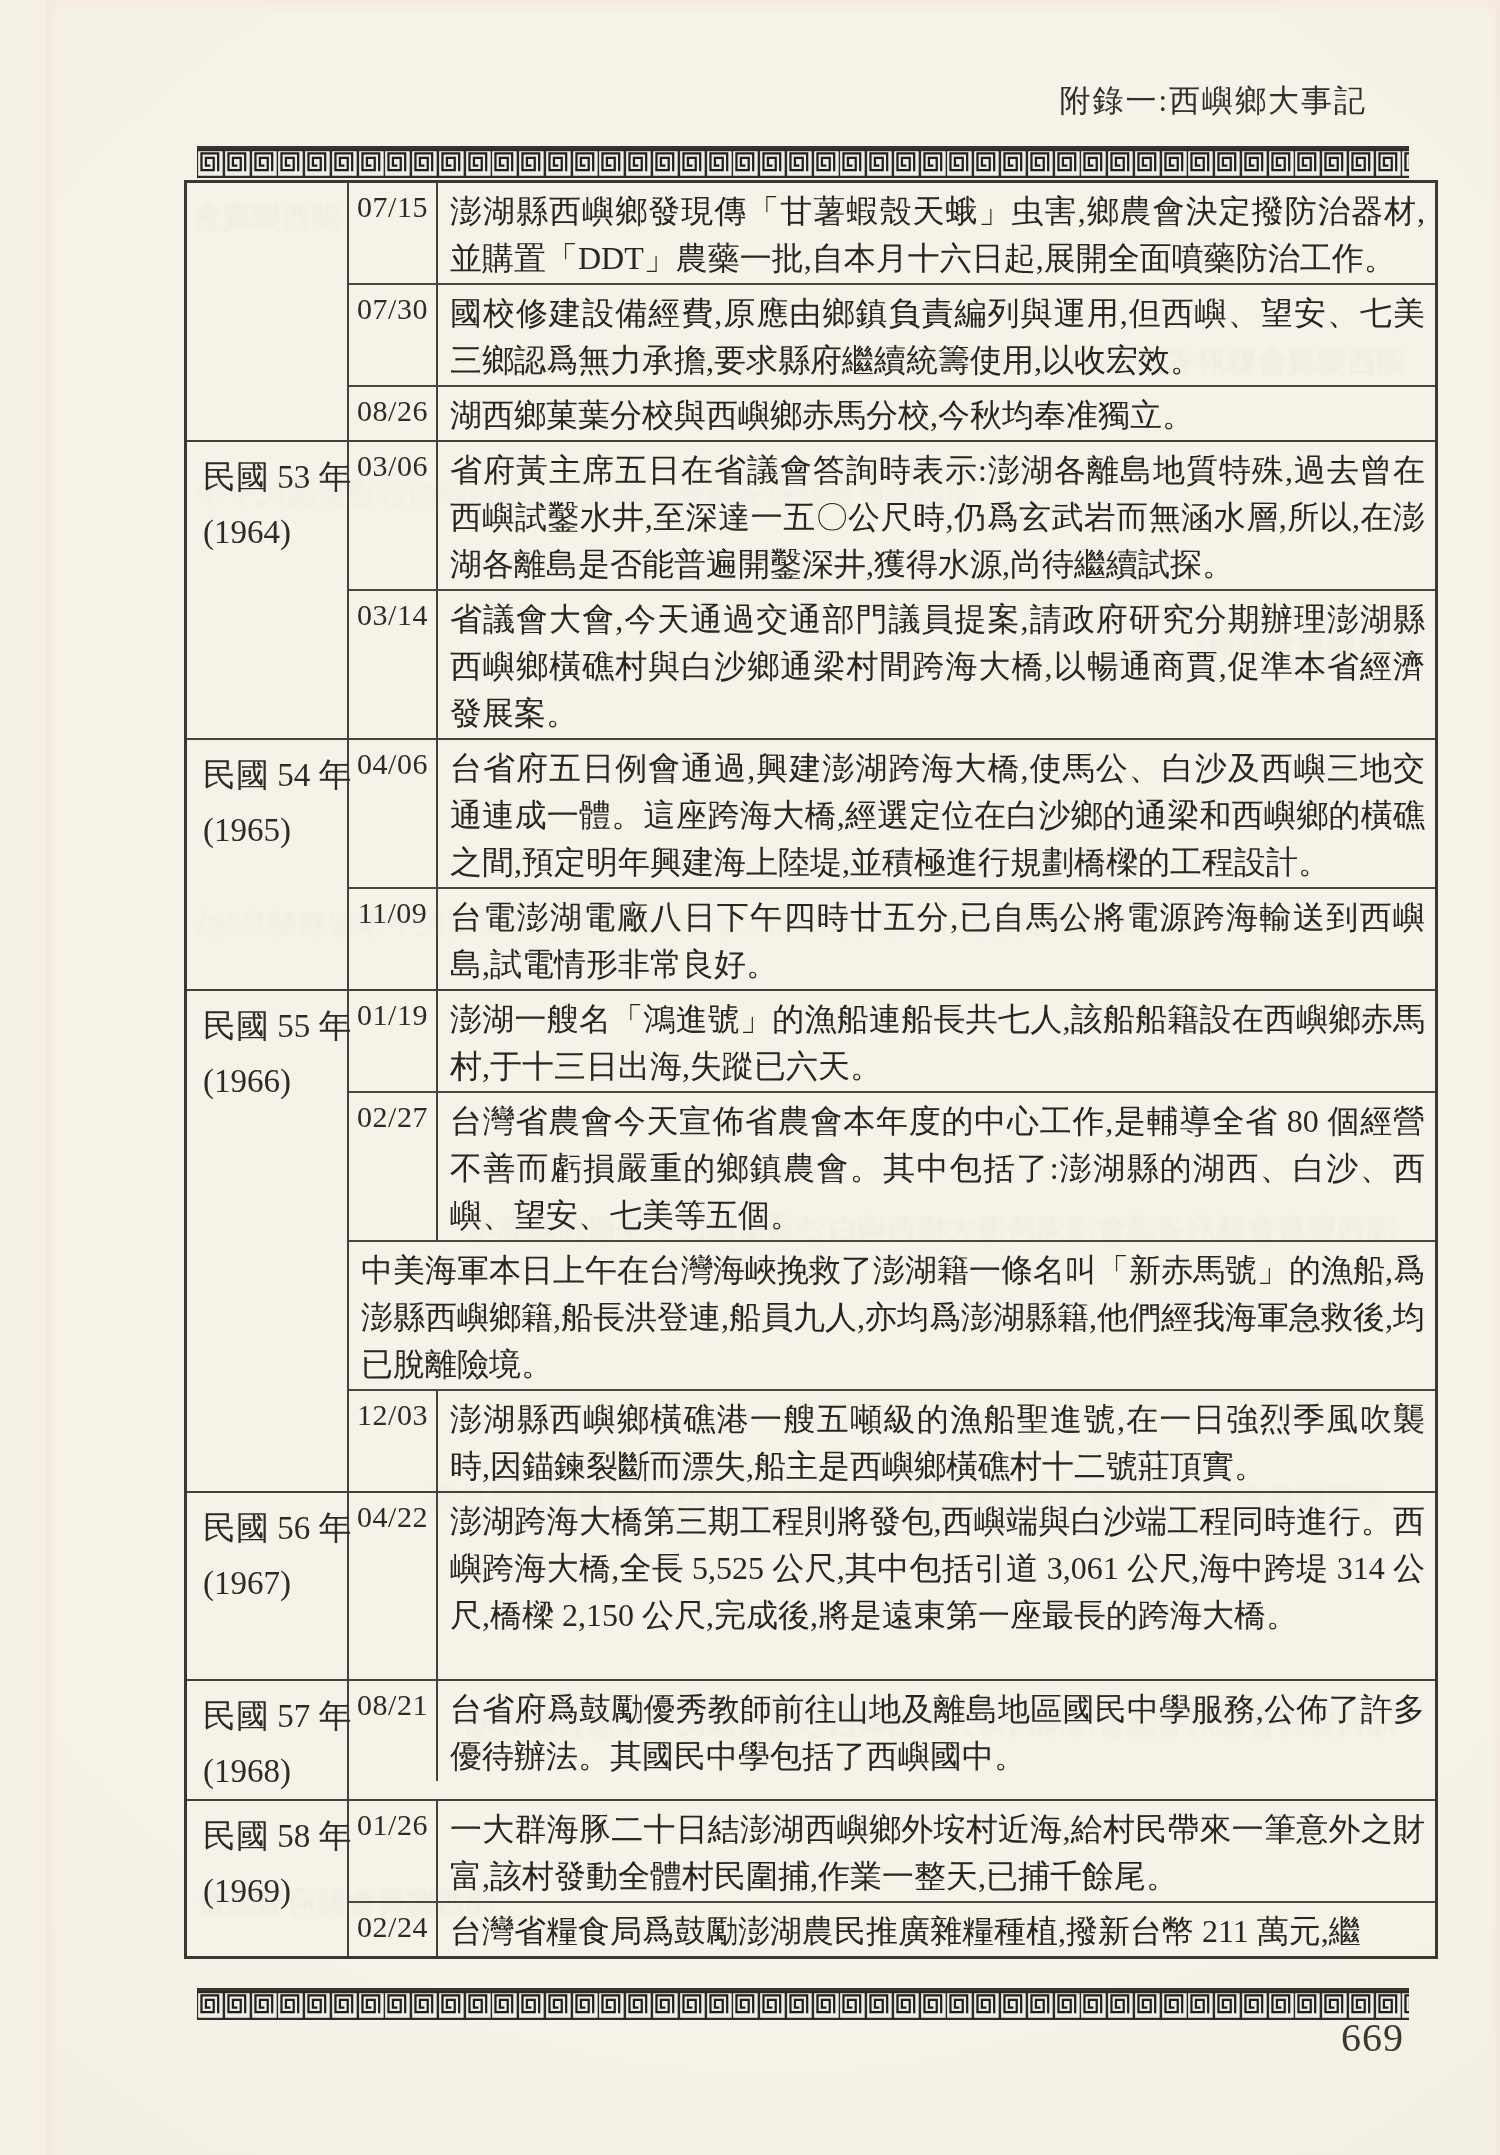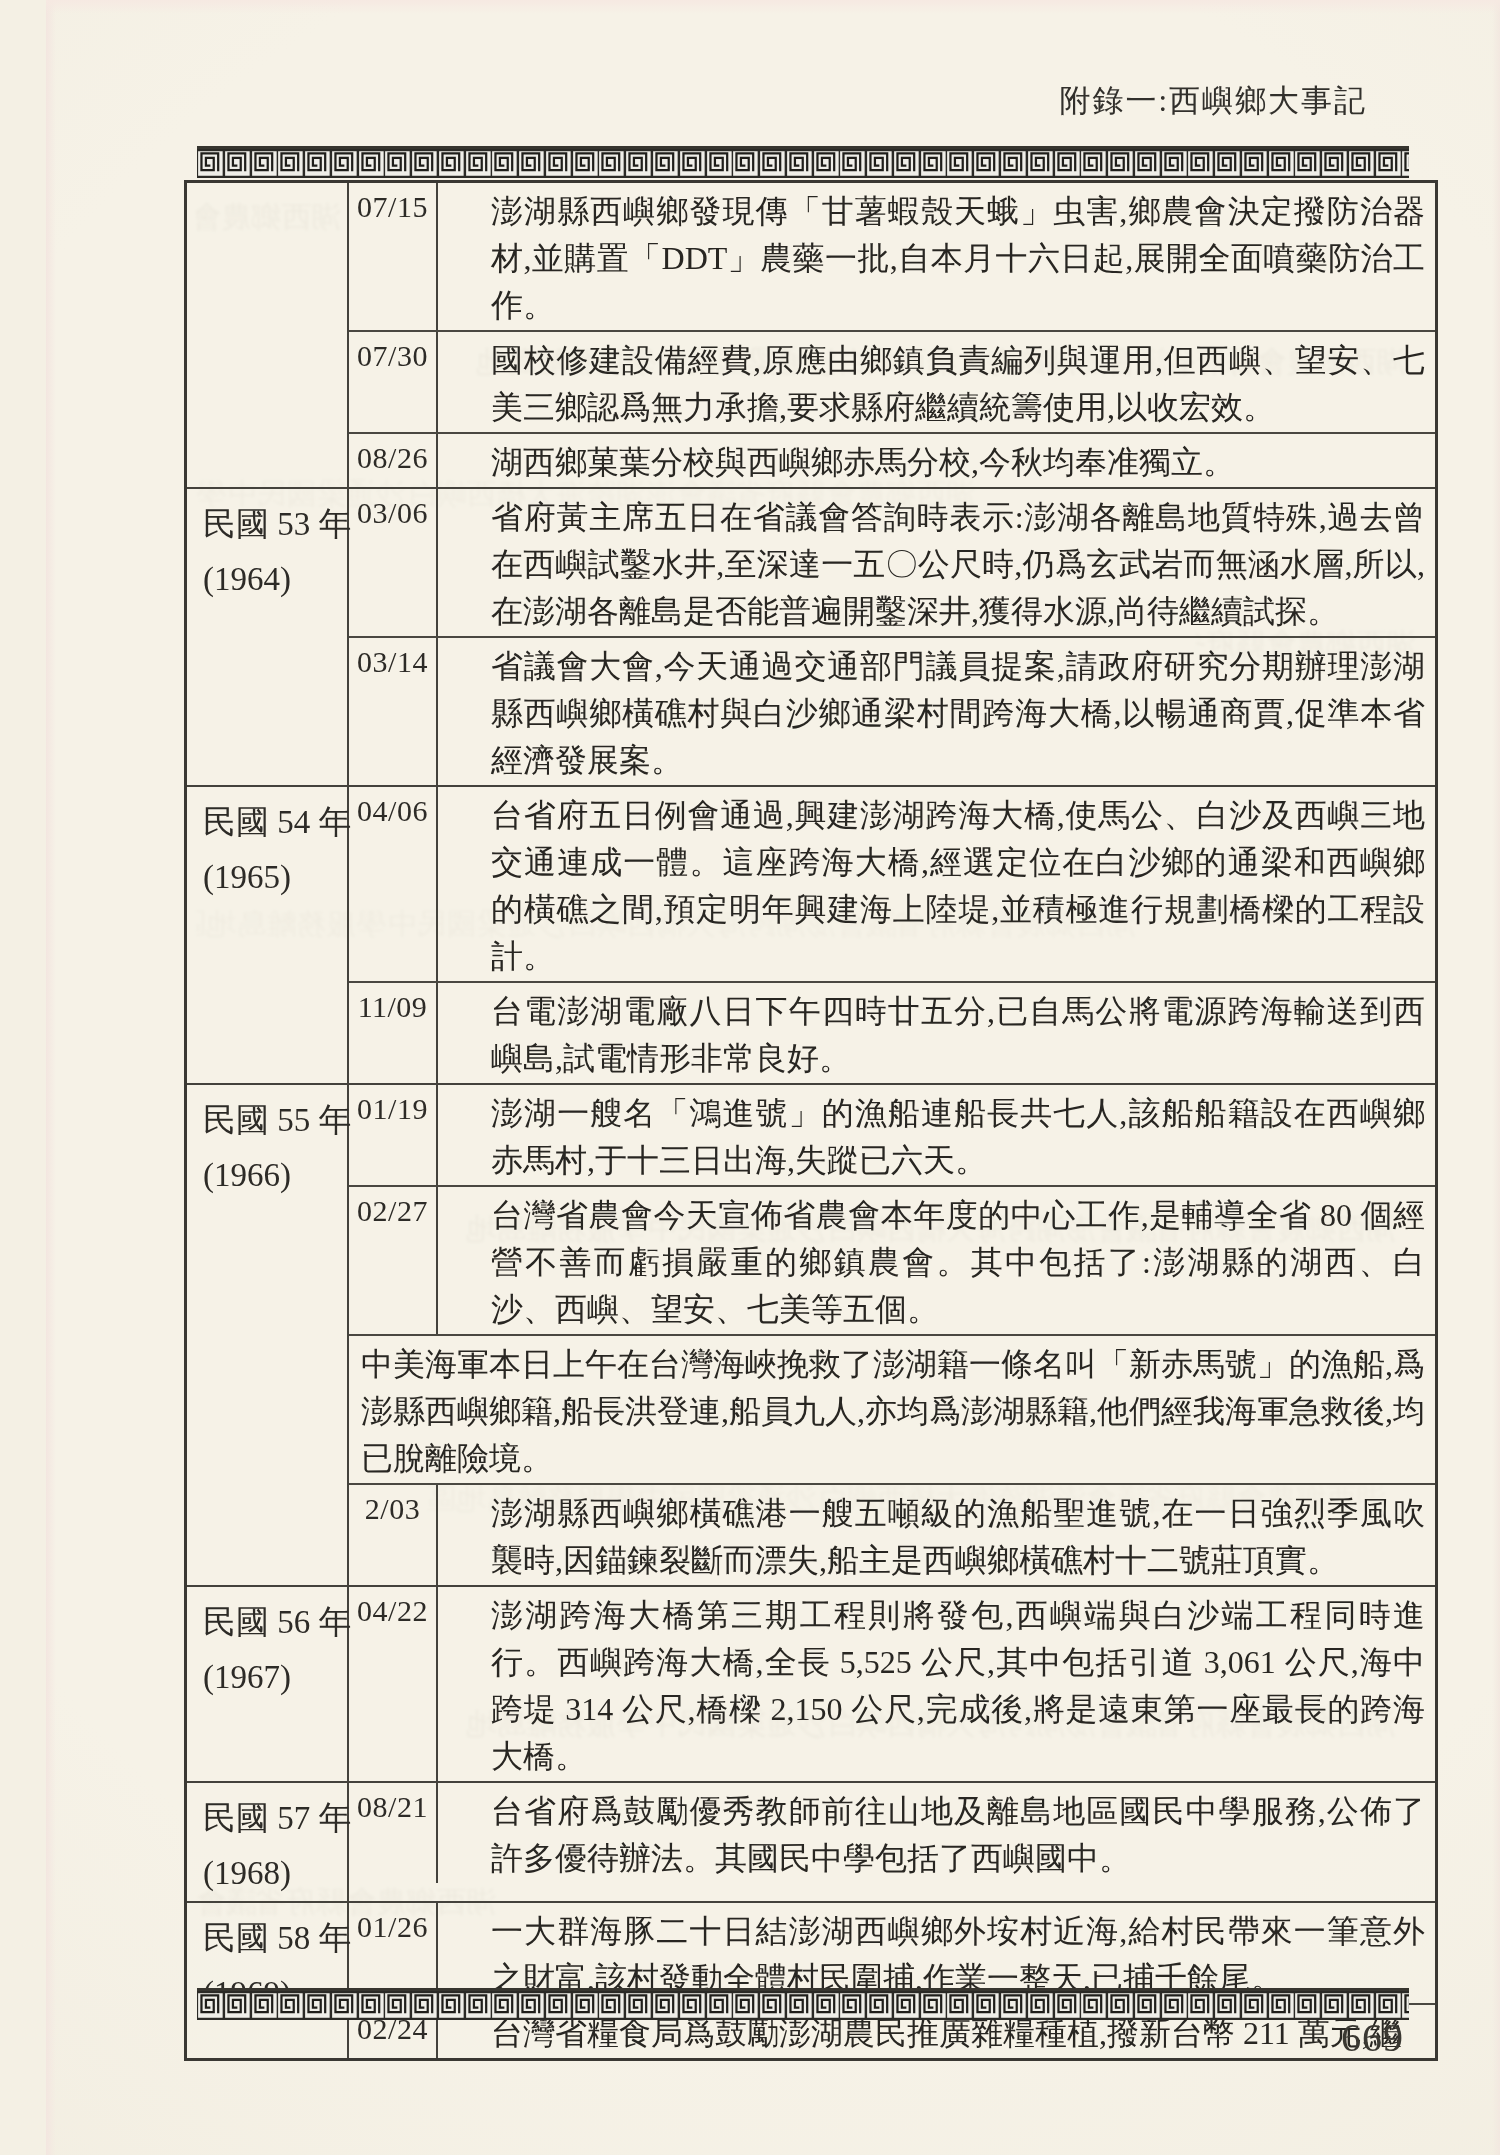--- a/index.html
+++ b/index.html
@@ -40,21 +40,21 @@
     background:rgba(246,243,233,0.35);
   }
   .year-group{display:flex;align-items:stretch;border-top:2px solid #44423c;}
   .year-group:first-child{border-top:none;}
   .year-cell{
     width:162px;flex:0 0 162px;border-right:2px solid #44423c;
     box-sizing:border-box;padding:8px 16px 0 16px;
     font-size:33px;line-height:55px;white-space:nowrap;
   }
   .group-rows{flex:1 1 auto;display:flex;flex-direction:column;min-width:0;}
-  .date-row{display:flex;align-items:stretch;border-top:2px solid #4a4841;gap:41px;}
+  .date-row{display:flex;align-items:stretch;border-top:2px solid #4a4841;}
   .date-row:first-child{border-top:none;}
   .date-cell{
     width:89px;flex:0 0 89px;border-right:2px solid #44423c;
     box-sizing:border-box;text-align:center;padding-top:7px;
     font-size:30px;letter-spacing:0.5px;
   }
   .event-cell{
     flex:1 1 auto;min-width:0;box-sizing:border-box;
     padding:5px 10px 1px 12px;
     font-size:32px;line-height:47px;
@@ -438,21 +438,21 @@
           <div class="event-cell">澎湖一艘名「鴻進號」的漁船連船長共七人,該船船籍設在西嶼鄉赤馬村,于十三日出海,失蹤已六天。</div>
         </div>
         <div class="date-row l3">
           <div class="date-cell">02/27</div>
           <div class="event-cell">台灣省農會今天宣佈省農會本年度的中心工作,是輔導全省 80 個經營不善而虧損嚴重的鄉鎮農會。其中包括了:澎湖縣的湖西、白沙、西嶼、望安、七美等五個。</div>
         </div>
         <div class="date-row l3">
           <div class="event-cell">中美海軍本日上午在台灣海峽挽救了澎湖籍一條名叫「新赤馬號」的漁船,爲澎縣西嶼鄉籍,船長洪登連,船員九人,亦均爲澎湖縣籍,他們經我海軍急救後,均已脫離險境。</div>
         </div>
         <div class="date-row l2">
-          <div class="date-cell">2/03</div>
+          <div class="date-cell">12/03</div>
           <div class="event-cell">澎湖縣西嶼鄉橫礁港一艘五噸級的漁船聖進號,在一日強烈季風吹襲時,因錨鍊裂斷而漂失,船主是西嶼鄉橫礁村十二號莊頂實。</div>
         </div>
       </div>
     </div>
 
     <div class="year-group">
       <div class="year-cell">
         <div>民國 56 年</div>
         <div>(1967)</div>
       </div>

